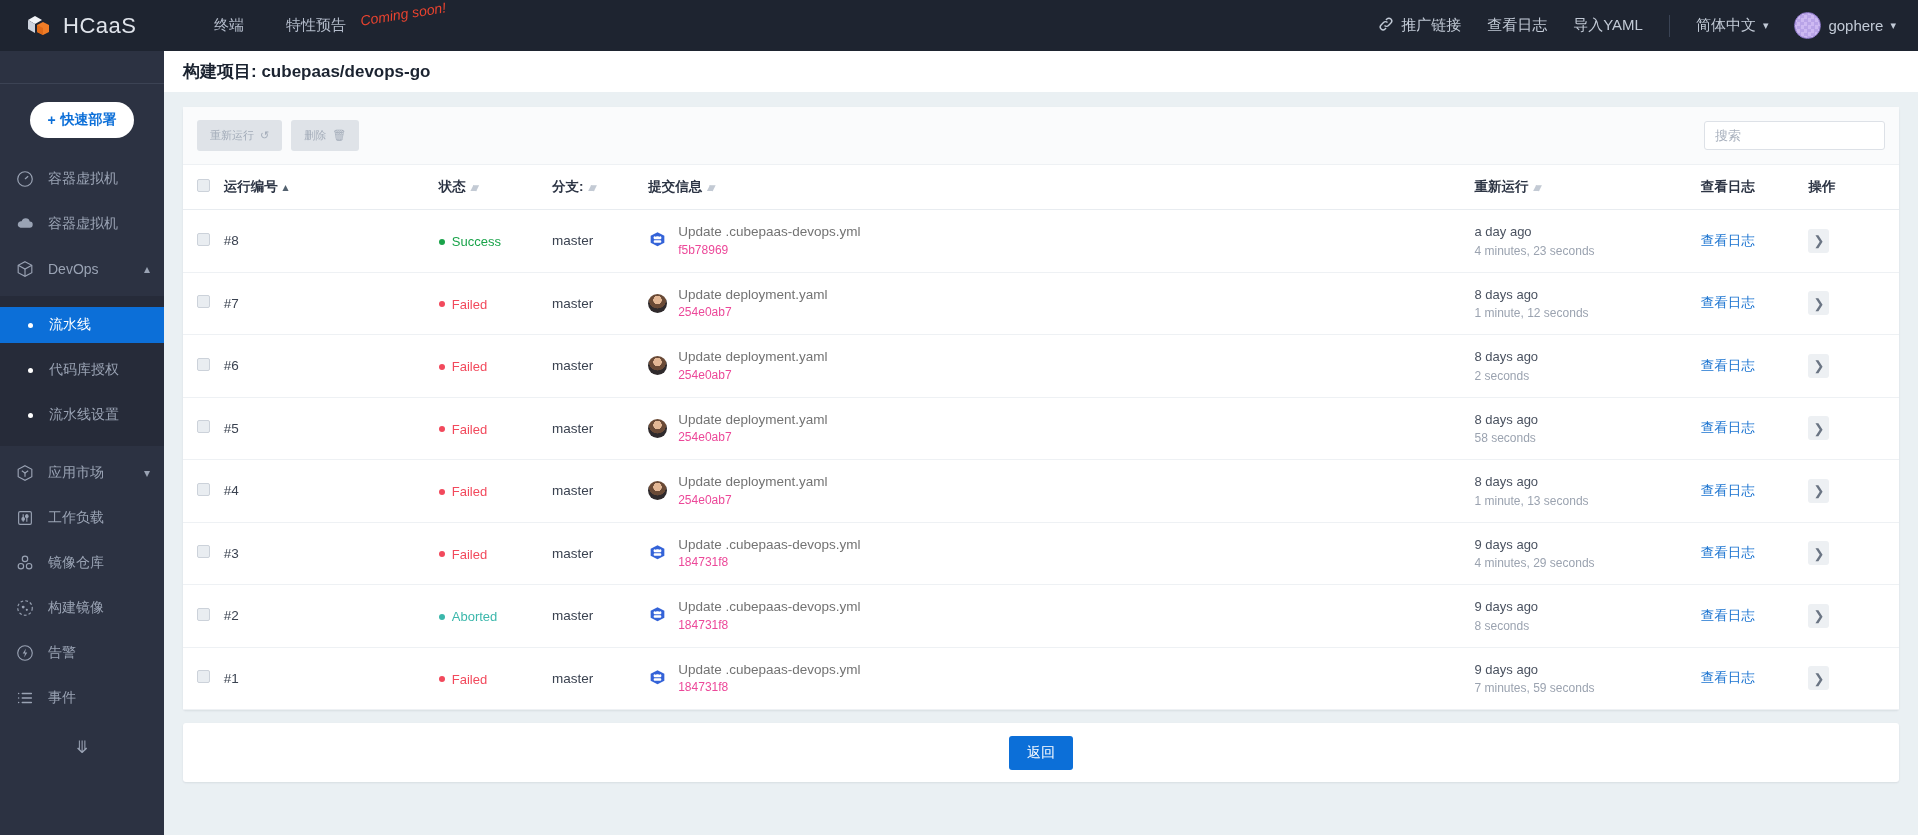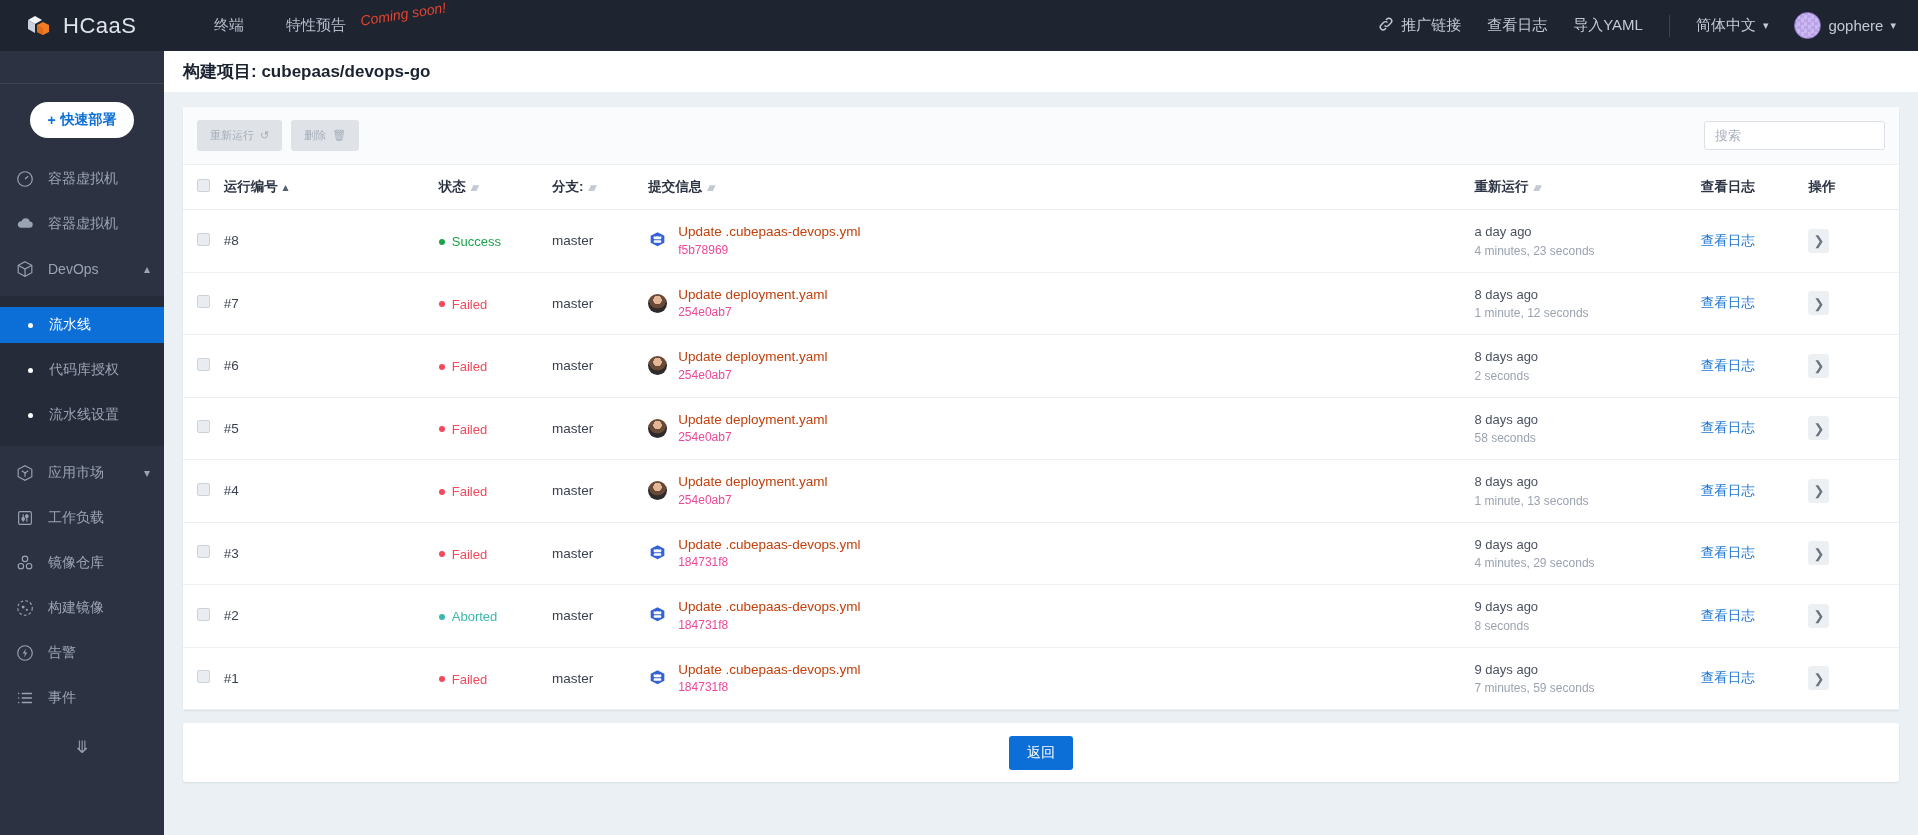--- a/index.html
+++ b/index.html
@@ -124,21 +124,21 @@
     border-radius: 2px; background: #e9edf1; display: inline-block; cursor: pointer;
   }
   .status { display: inline-flex; align-items: center; gap: 7px; font-size: 13px; }
   .sdot { width: 6px; height: 6px; border-radius: 50%; }
   .commit { display: flex; align-items: center; gap: 11px; }
   .av { width: 19px; height: 19px; border-radius: 50%; flex: 0 0 auto; overflow: hidden; }
   .av-k8s { border-radius: 3px; background: transparent; }
   .av-photo {
     background: radial-gradient(circle at 50% 32%, #e3b795 0 26%, #6a4a36 27% 52%, #2f2a2c 53% 100%);
   }
-  .commit-txt .l1 { font-size: 13.5px; color: #c2410c; line-height: 1.45; }
+  .commit-txt .l1 { font-size: 13.5px; color: #737373; line-height: 1.45; }
   .commit-txt .l2 { font-size: 12px; color: #ec4899; line-height: 1.45; }
   .time .t1 { font-size: 13px; color: #4a5260; line-height: 1.5; }
   .time .t2 { font-size: 12px; color: #9ba3b0; line-height: 1.5; }
   .link-log { color: #1a73d0; font-size: 13.5px; cursor: pointer; }
   .chev {
     width: 21px; height: 24px; background: #edf0f3; border-radius: 3px;
     display: inline-flex; align-items: center; justify-content: center;
     color: #6a7483; font-size: 13px; cursor: pointer; border: none;
   }
   .footer-card {

